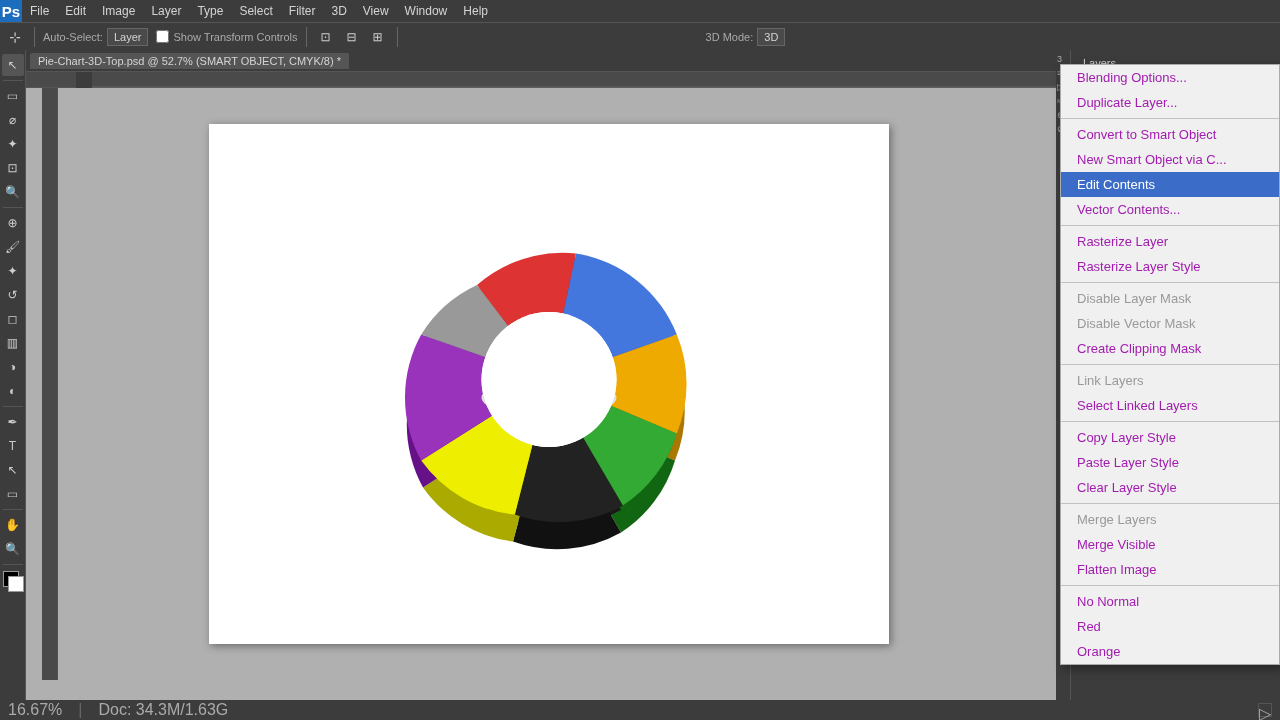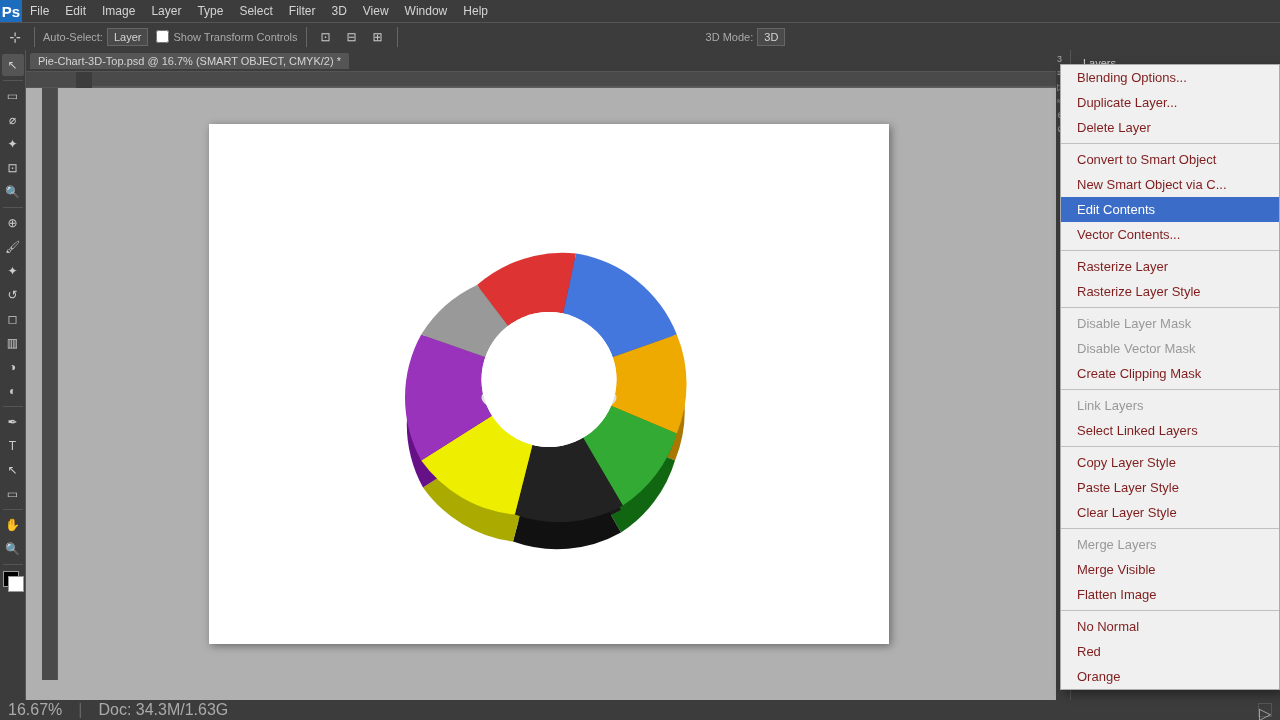--- a/index.html
+++ b/index.html
@@ -71,21 +71,21 @@
     .layer-thumb { width: 22px; height: 22px; border: 1px solid #666; background: white; }
     .layer-name { color: #d4d4d4; font-size: 11px; flex: 1; overflow: hidden; text-overflow: ellipsis; white-space: nowrap; }
 
     
     #context-menu {
       position: absolute; top: 64px; right: 0; width: 220px; background: #f0f0f0;
       border: 1px solid #aaa; box-shadow: 4px 4px 10px rgba(0,0,0,0.4);
       z-index: 100; font-size: 13px;
     }
     .ctx-item {
-      padding: 5px 16px; cursor: pointer; color: #7f1d1d; white-space: nowrap;
+      padding: 5px 16px; cursor: pointer; color: #a21caf; white-space: nowrap;
     }
     .ctx-item.highlighted { background: #3b6cc7; color: white; }
     .ctx-item.disabled { color: #999; cursor: default; }
     .ctx-separator { height: 1px; background: #c0c0c0; margin: 3px 0; }
 
     
     .pie-svg { width: 380px; height: 360px; }
 
     
     #right-icons { width: 14px; background: #3c3c3c; display: flex; flex-direction: column; align-items: center; padding-top: 4px; gap: 2px; }
@@ -156,21 +156,21 @@
 
     <div style="position:relative; width:20px; height:20px; margin: 2px auto;">
       <div class="color-swatch" style="background:#000; position:absolute; top:0; left:0;"></div>
       <div class="color-swatch" style="background:#fff; position:absolute; top:5px; left:5px;"></div>
     </div>
   </div>
 
   <div id="canvas-area">
 
     <div id="tab-bar">
-      <div class="file-tab">Pie-Chart-3D-Top.psd @ 16.7% (SMART OBJECT, CMYK/2) *</div>
+      <div class="file-tab">Pie-Chart-3D-Top.psd @ 52.7% (SMART OBJECT, CMYK/8) *</div>
     </div>
 
     <div id="ruler-h" style="display:flex; height:16px; background:#4a4a4a; border-bottom:1px solid #555;">
       <div style="width:16px; height:16px; background:#3c3c3c; flex-shrink:0;"></div>
       <div style="flex:1; height:16px; position:relative; overflow:hidden;">
         <svg width="100%" height="16">
           <line x1="0" y1="15" x2="100%" y2="15" stroke="#666" stroke-width="1"></line>
         </svg>
       </div>
     </div>
@@ -289,21 +289,20 @@
         <div class="layer-thumb" style="background:white;"></div>
         <span class="layer-name">Background</span>
         <span style="color:#aaa; font-size:10px;">🔒</span>
       </div>
     </div>
   </div>
 
   <div id="context-menu">
     <div class="ctx-item">Blending Options...</div>
     <div class="ctx-item">Duplicate Layer...</div>
-    <div class="ctx-item">Delete Layer</div>
     <div class="ctx-separator"></div>
     <div class="ctx-item">Convert to Smart Object</div>
     <div class="ctx-item">New Smart Object via C...</div>
     <div class="ctx-item highlighted">Edit Contents</div>
     <div class="ctx-item">Vector Contents...</div>
     <div class="ctx-separator"></div>
     <div class="ctx-item">Rasterize Layer</div>
     <div class="ctx-item">Rasterize Layer Style</div>
     <div class="ctx-separator"></div>
     <div class="ctx-item disabled">Disable Layer Mask</div>

